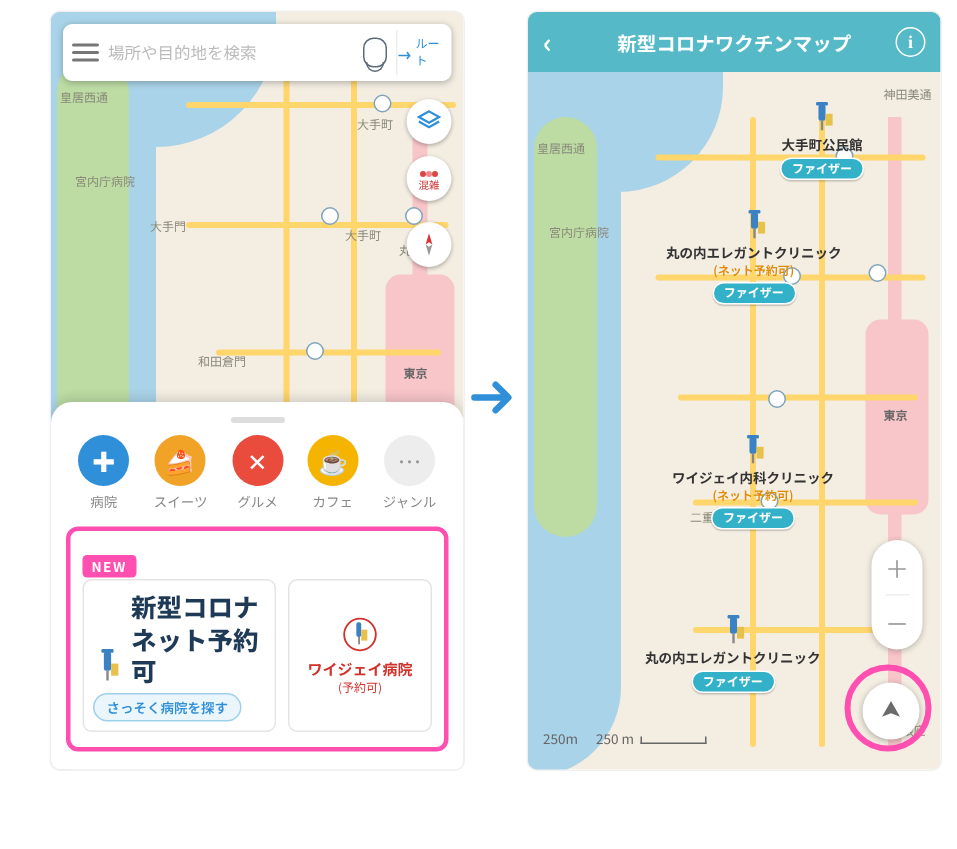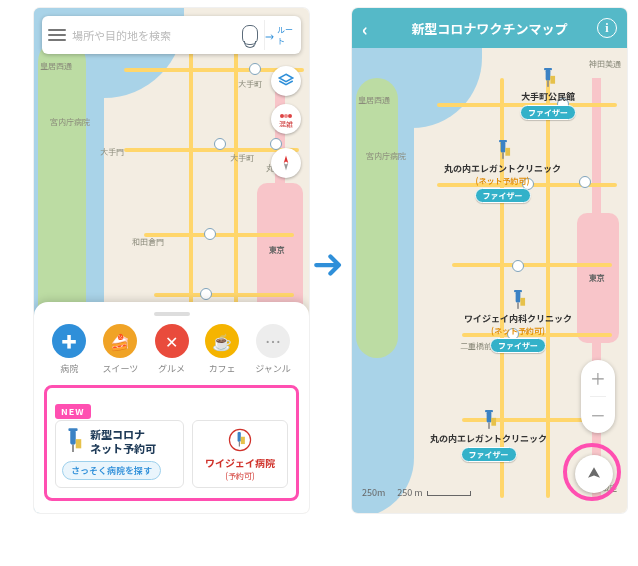--- a/index.html
+++ b/index.html
@@ -43,21 +43,21 @@
   .graber{width:36px;height:4px;background:#ddd;border-radius:2px;margin:0 auto 8px}
   .cats{display:flex;justify-content:space-around;margin-bottom:10px}
   .cat{display:flex;flex-direction:column;align-items:center;font-size:9px;color:#888;gap:4px}
   .cat .ic{width:34px;height:34px;border-radius:50%;display:flex;align-items:center;justify-content:center;color:#fff;font-size:16px}
   .promo{border:3px solid #ff4fb1;border-radius:8px;padding:8px 8px 10px;position:relative;margin-top:4px}
   .promo .tag{display:inline-block;background:#ff4fb1;color:#fff;font-size:9px;font-weight:700;padding:1px 6px;border-radius:3px;letter-spacing:1px}
   .promo .lead{font-size:10px;color:#555;margin:4px 0 6px;font-weight:600}
   .promo-row{display:flex;gap:8px}
   .promo-card{border:1px solid #e4e4e4;border-radius:6px;padding:6px;flex:1;display:flex;flex-direction:column;justify-content:center}
   .promo-card.a{flex:1.4}
-  .pc-title{font-size:11px;font-weight:800;color:#1e3a57;line-height:1.25;display:flex;gap:6px;align-items:flex-start}
+  .pc-title{font-size:17px;font-weight:800;color:#1e3a57;line-height:1.25;display:flex;gap:6px;align-items:flex-end}
   .pc-btn{margin-top:5px;align-self:flex-start;font-size:9px;color:#2f8fd9;border:1px solid #9dd0ec;background:#eaf5fc;border-radius:10px;padding:2px 8px;font-weight:600}
   .pc-b{align-items:center;text-align:center}
   .pc-b .name{font-size:10px;color:#d0322b;font-weight:700;margin-top:2px}
   .pc-b .sub{font-size:8px;color:#d0322b}
 
   
   .thead{position:absolute;top:0;left:0;right:0;height:40px;background:#55b9c8;color:#fff;display:flex;align-items:center;justify-content:center;font-size:13px;font-weight:700}
   .thead .back{position:absolute;left:10px;font-size:18px}
   .thead .info{position:absolute;right:10px;width:18px;height:18px;border:1.8px solid #fff;border-radius:50%;display:flex;align-items:center;justify-content:center;font-size:12px;font-family:serif}
 
@@ -268,21 +268,21 @@
         <svg class="needle" viewBox="0 0 24 28">
             <rect x="9" y="2" width="6" height="14" rx="2" fill="#3b82c4"></rect>
             <rect x="7" y="0" width="10" height="3" rx="1" fill="#3b82c4"></rect>
             <rect x="11" y="16" width="2" height="8" fill="#888"></rect>
             <rect x="15" y="10" width="6" height="10" fill="#e6c14b"></rect>
           </svg>
         <div>丸の内エレガントクリニック</div>
         <div class="sub">(ネット予約可)</div>
         <div class="badge">ファイザー</div>
       </div>
-      <div class="vpin" style="left:112px;top:282px">
+      <div class="vpin" style="left:96px;top:282px">
         <svg class="needle" viewBox="0 0 24 28">
             <rect x="9" y="2" width="6" height="14" rx="2" fill="#3b82c4"></rect>
             <rect x="7" y="0" width="10" height="3" rx="1" fill="#3b82c4"></rect>
             <rect x="11" y="16" width="2" height="8" fill="#888"></rect>
             <rect x="15" y="10" width="6" height="10" fill="#e6c14b"></rect>
           </svg>
         <div>ワイジェイ内科クリニック</div>
         <div class="sub">(ネット予約可)</div>
         <div class="badge">ファイザー</div>
       </div>

